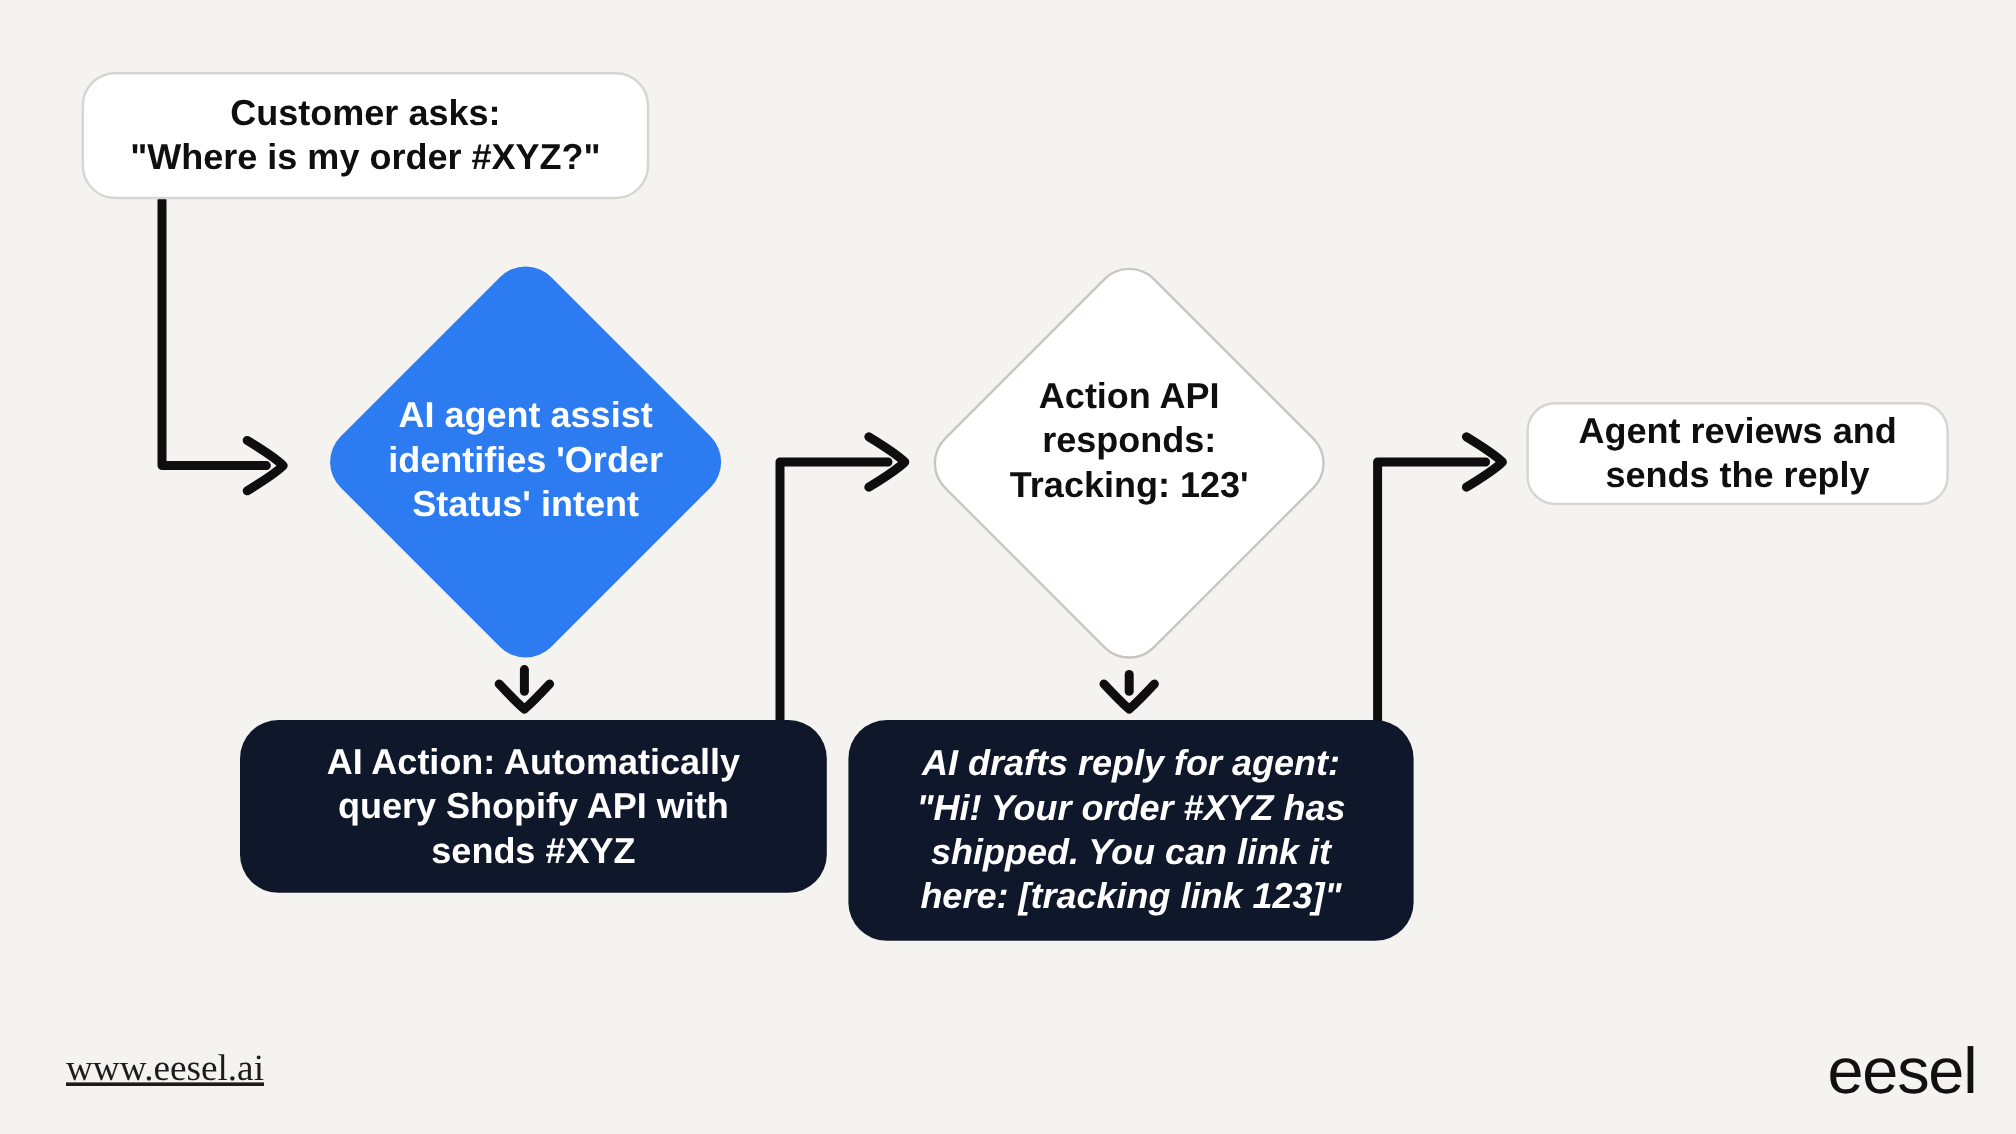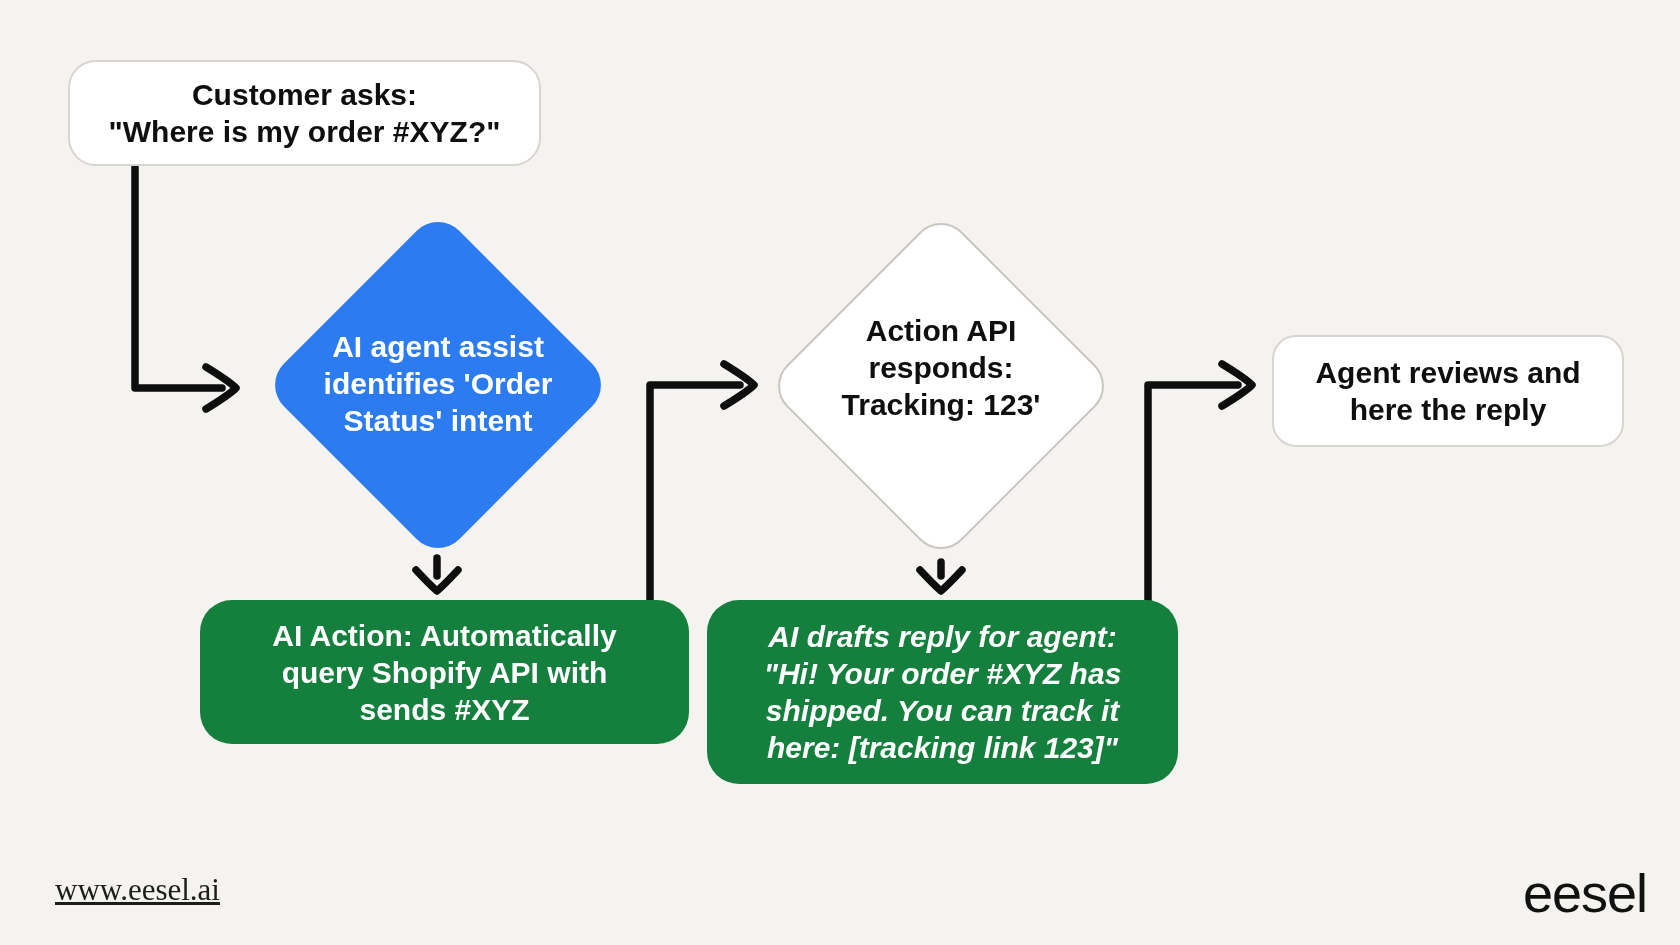--- a/index.html
+++ b/index.html
@@ -24,21 +24,21 @@
   .node span { display: block; white-space: nowrap; }
   .white-card {
     background: #ffffff;
     border: 2px solid #d8d5d0;
     border-radius: 28px;
     color: #0f0f0f;
     font-size: 30px;
     line-height: 37px;
   }
   .blue-card {
-    background: #15803d;
+    background: #0f172a;
     border-radius: 32px;
     color: #ffffff;
     font-size: 30px;
     line-height: 37px;
   }
   .diamond-shape {
     position: absolute;
     width: 248px;
     height: 248px;
     transform: rotate(45deg);
@@ -59,21 +59,21 @@
     font-size: 30px;
     line-height: 37px;
   }
   .diamond-label span { display: block; white-space: nowrap; }
   #label-intent  { left: 258px; top: 328px; color: #ffffff; }
   #label-shopify { left: 761px; top: 312px; color: #0f0f0f; }
 
   #node-customer { left: 52px;  top: 60px;  width: 473px; height: 106px; margin-left: 16px; }
   #node-action   { left: 200px; top: 600px; width: 489px; height: 144px; }
   #node-draft    { left: 707px; top: 600px; width: 471px; height: 184px; font-style: italic; }
-  #node-review   { left: 1272px; top: 335px; width: 352px; height: 112px; border-radius: 24px; }
+  #node-review   { left: 1272px; top: 335px; width: 352px; height: 86px; border-radius: 24px; }
 
   .arrows { position: absolute; left: 0; top: 0; }
   .arrows path {
     fill: none;
     stroke: #0e0e0e;
     stroke-width: 7.5;
     stroke-linecap: round;
     stroke-linejoin: round;
   }
   .footer-site {
@@ -145,25 +145,25 @@
 
   <div class="diamond-label" id="label-shopify">
     <span>Action API</span>
     <span>responds:</span>
     <span>Tracking: 123'</span>
   </div>
 
   <div class="node blue-card" id="node-draft">
     <span>AI drafts reply for agent:</span>
     <span>"Hi! Your order #XYZ has</span>
-    <span>shipped. You can track it</span>
+    <span>shipped. You can link it</span>
     <span>here: [tracking link 123]"</span>
   </div>
 
   <div class="node white-card" id="node-review">
     <span>Agent reviews and</span>
-    <span>here the reply</span>
+    <span>sends the reply</span>
   </div>
 
   <div class="footer-site">www.eesel.ai</div>
   <div class="footer-brand">eesel</div>
 
 </div>
 
 </body></html>

